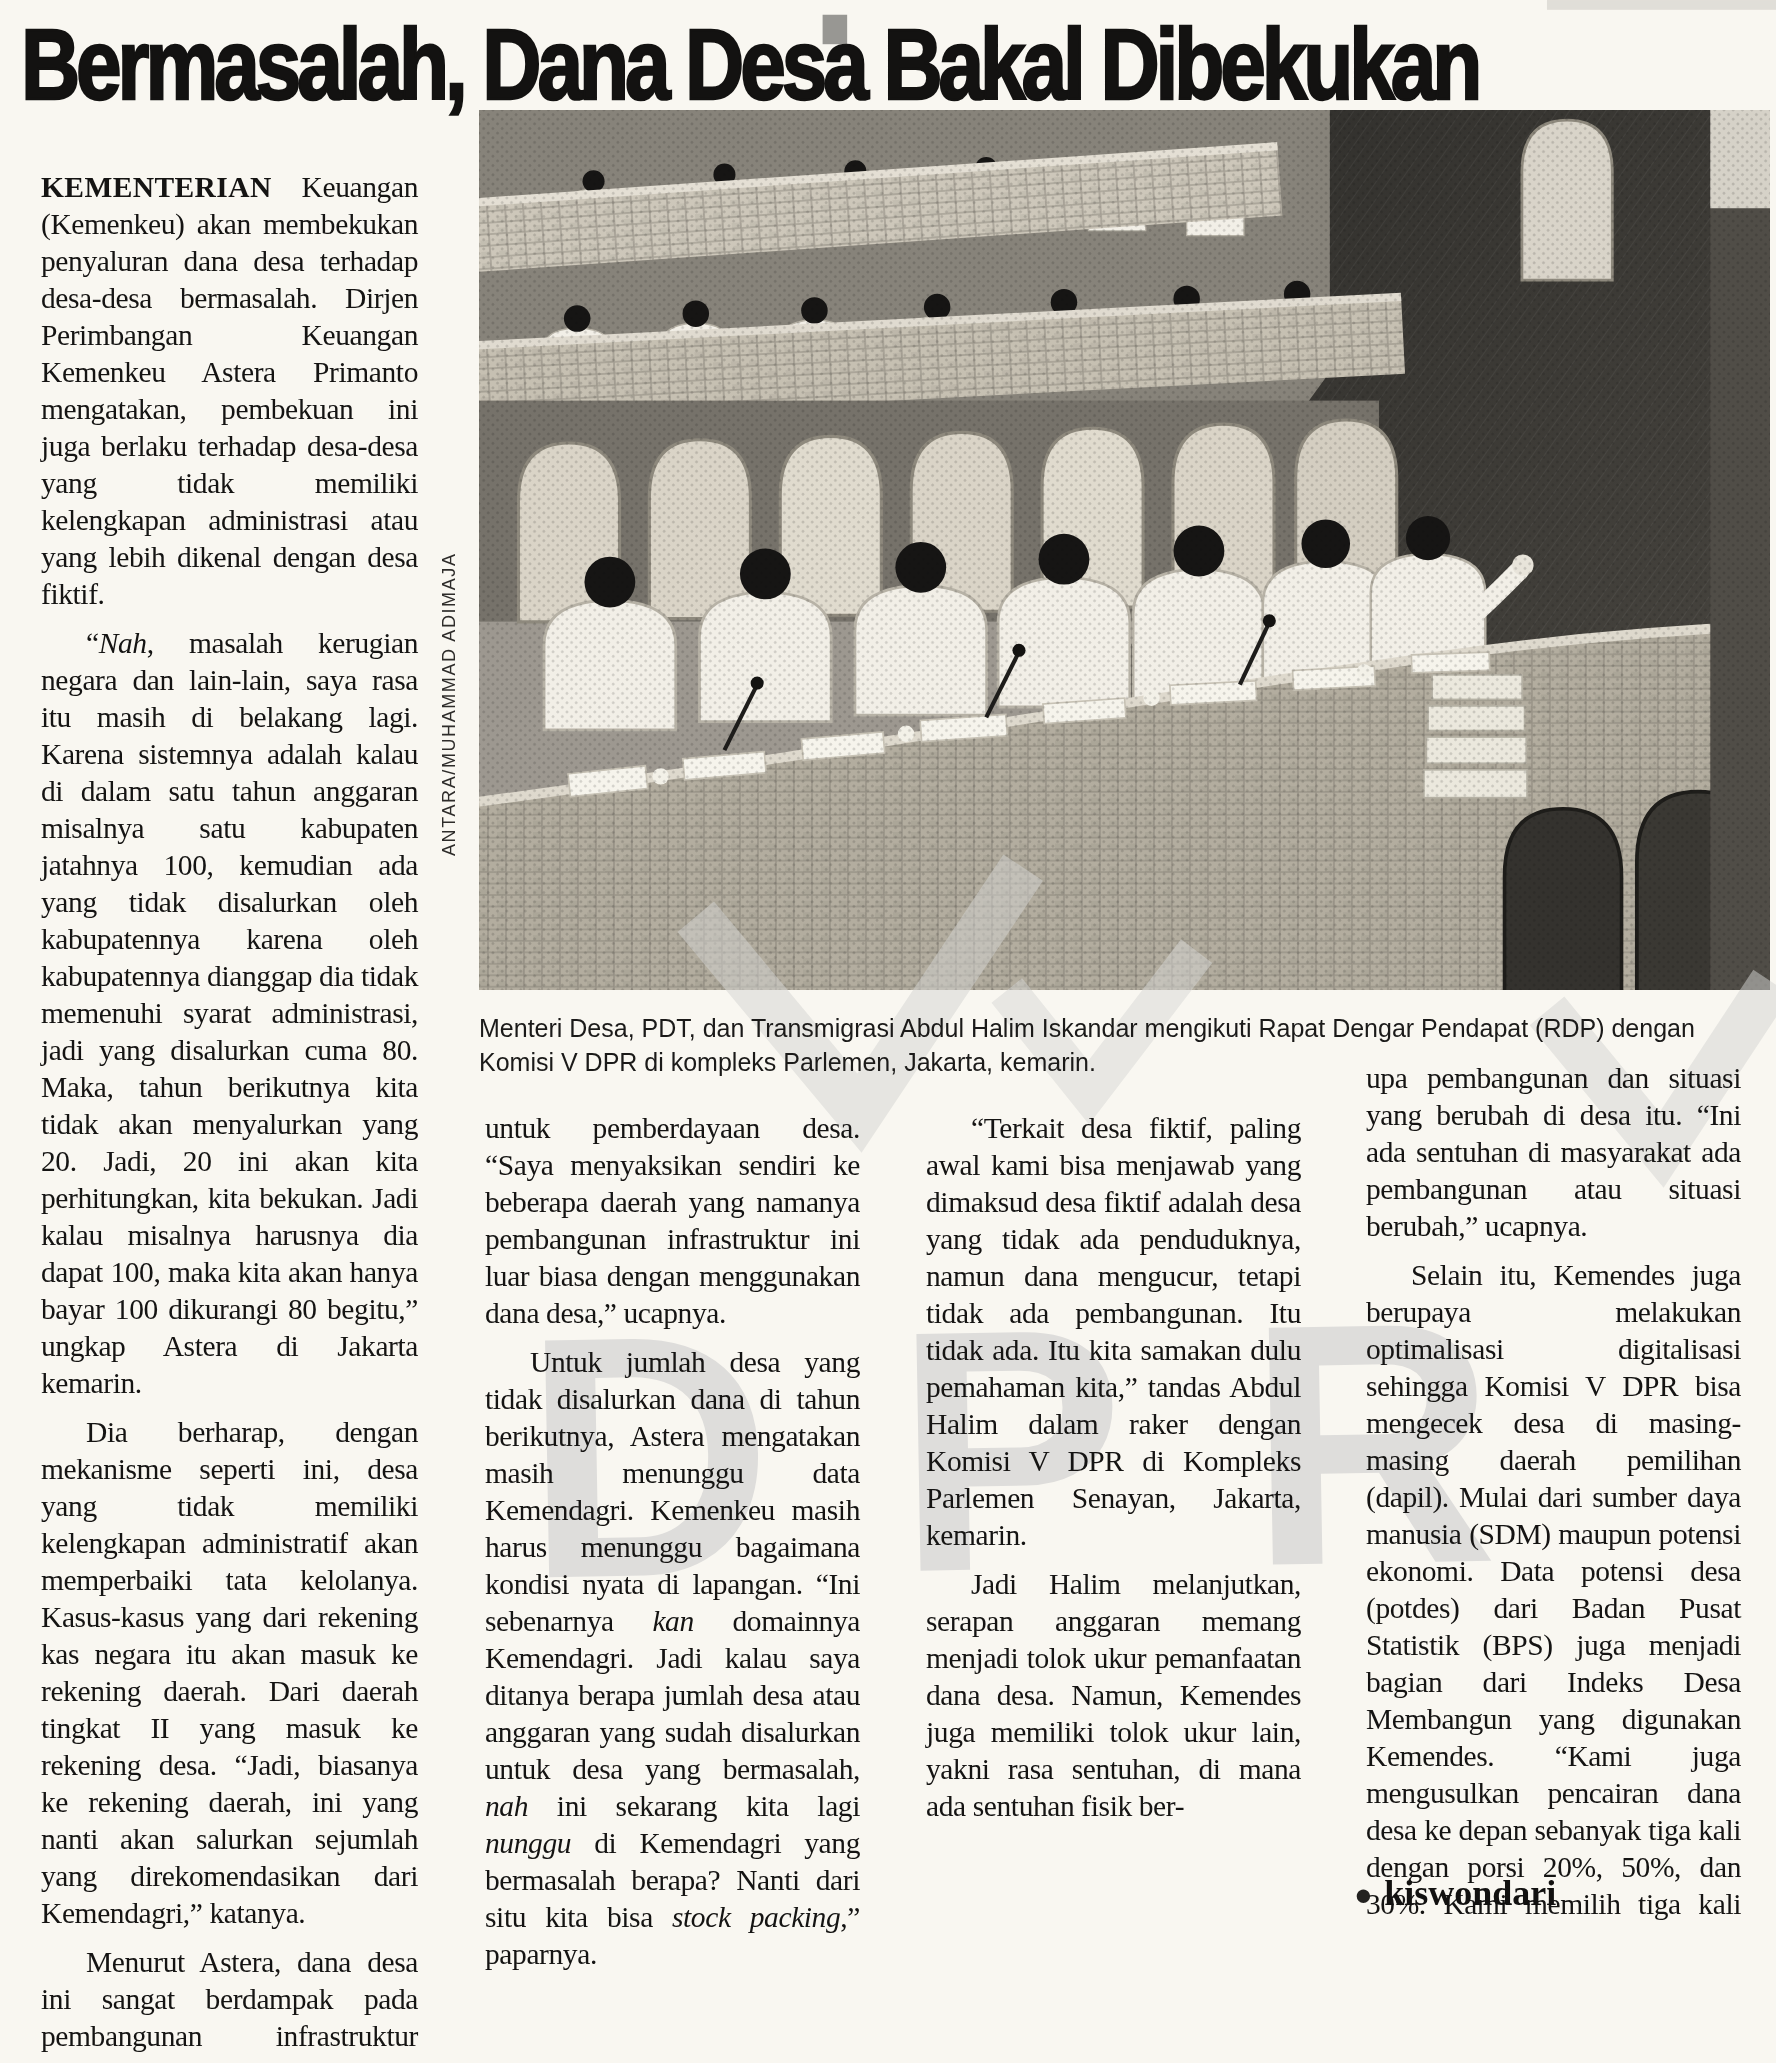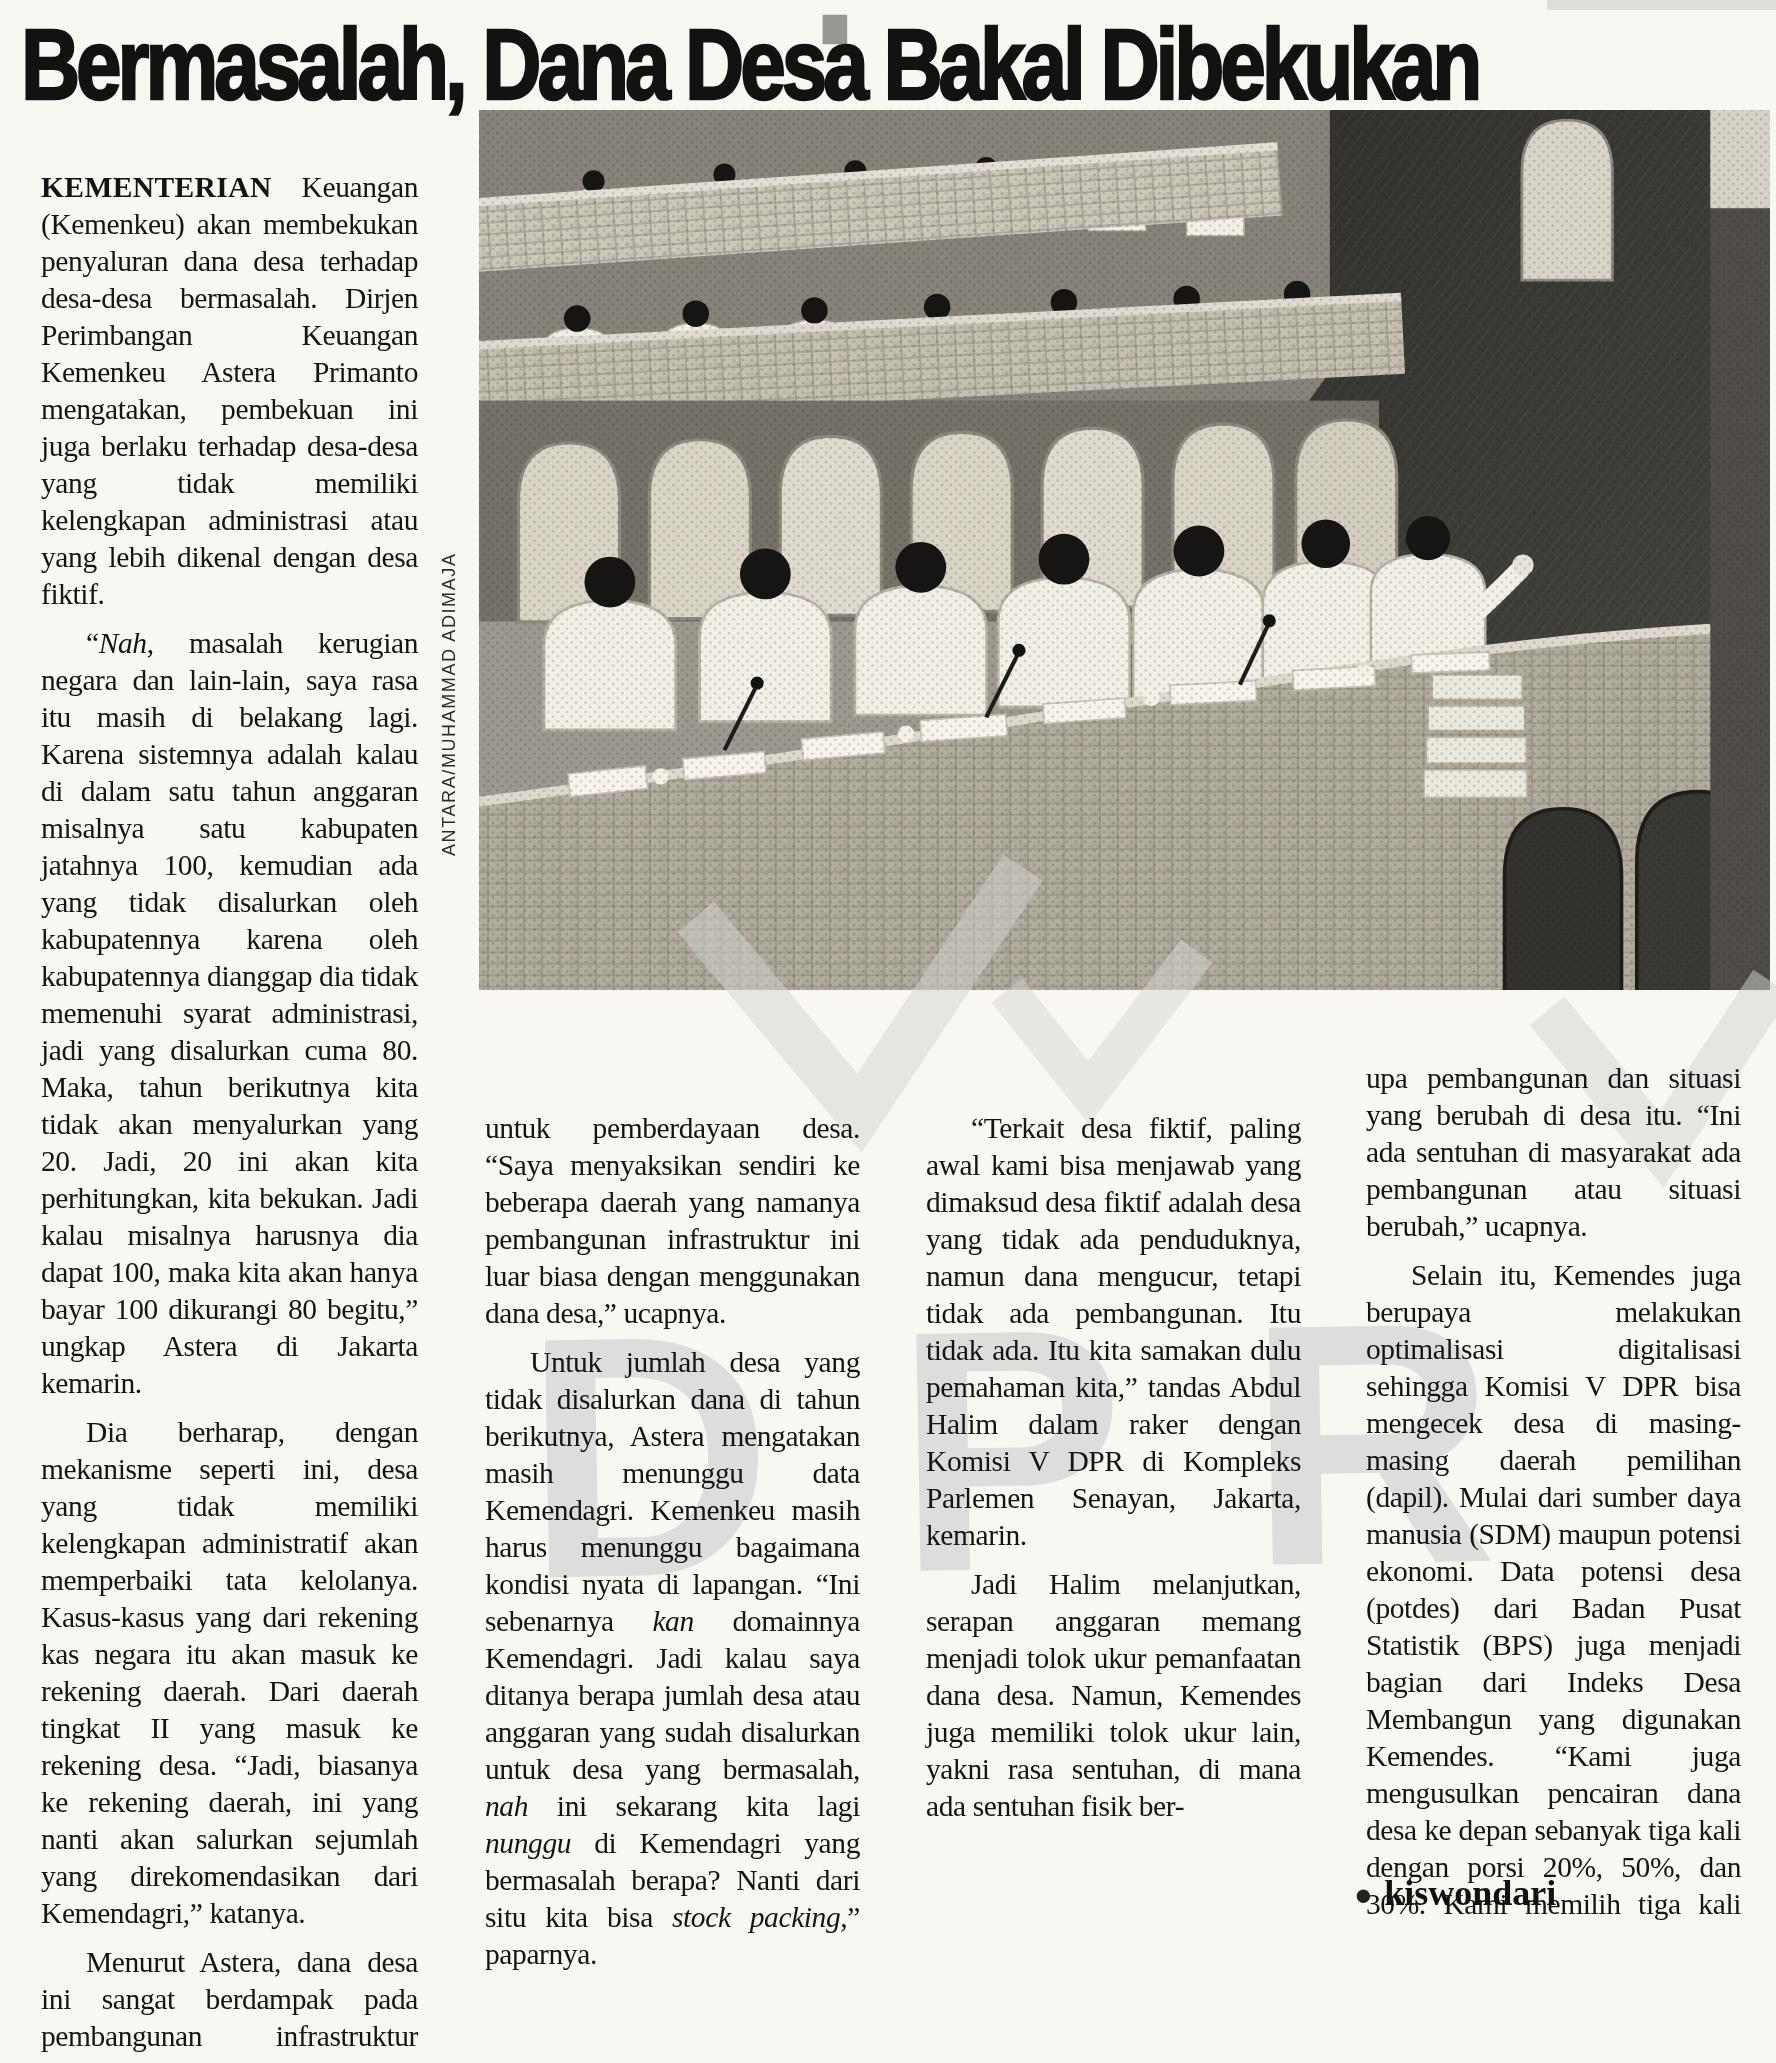--- a/index.html
+++ b/index.html
@@ -216,20 +216,21 @@
   <svg class="wm-over" viewBox="0 0 2171 2522">
     <polyline points="850,1120 1050,1360 1250,1060" fill="none" stroke="#d4d4d2" stroke-width="58"></polyline>
     <polyline points="1230,1210 1330,1335 1462,1162" fill="none" stroke="#d8d8d6" stroke-width="48"></polyline>
     <polyline points="1890,1235 2030,1405 2165,1200" fill="none" stroke="#d4d4d2" stroke-width="55"></polyline>
     <rect x="1890" y="0" width="281" height="12" fill="#c9c6c0"></rect>
     <rect x="1005" y="18" width="30" height="36" fill="#3a3a38"></rect>
   </svg>
 
   <div class="credit">ANTARA/MUHAMMAD ADIMAJA</div>
 
+  <div class="caption">Menteri Desa, PDT, dan Transmigrasi Abdul Halim Iskandar mengikuti Rapat Dengar Pendapat (RDP) dengan Komisi V DPR di kompleks Parlemen, Jakarta, kemarin.</div>
 
   <div class="col col1">
       <p><span class="lead">KEMENTERIAN</span><span> Keuangan (Kemenkeu) akan membekukan penyaluran dana desa terhadap desa-desa bermasalah. Dirjen Perimbangan Keuangan Kemenkeu Astera Primanto mengatakan, pembekuan ini juga berlaku terhadap desa-desa yang tidak memiliki kelengkapan administrasi atau yang lebih dikenal dengan desa fiktif.</span></p>
       <p class="indent"><span>“</span><span class="it">Nah</span><span>, masalah kerugian negara dan lain-lain, saya rasa itu masih di belakang lagi. Karena sistemnya adalah kalau di dalam satu tahun anggaran misalnya satu kabupaten jatahnya 100, kemudian ada yang tidak disalurkan oleh kabupatennya karena oleh kabupatennya dianggap dia tidak memenuhi syarat administrasi, jadi yang disalurkan cuma 80. Maka, tahun berikutnya kita tidak akan menyalurkan yang 20. Jadi, 20 ini akan kita perhitungkan, kita bekukan. Jadi kalau misalnya harusnya dia dapat 100, maka kita akan hanya bayar 100 dikurangi 80 begitu,” ungkap Astera di Jakarta kemarin.</span></p>
       <p class="indent"><span>Dia berharap, dengan mekanisme seperti ini, desa yang tidak memiliki kelengkapan administratif akan memperbaiki tata kelolanya. Kasus-kasus yang dari rekening kas negara itu akan masuk ke rekening daerah. Dari daerah tingkat II yang masuk ke rekening desa. “Jadi, biasanya ke rekening daerah, ini yang nanti akan salurkan sejumlah yang direkomendasikan dari Kemendagri,” katanya.</span></p>
       <p class="indent"><span>Menurut Astera, dana desa ini sangat berdampak pada pembangunan infrastruktur sebab 80% dana desa fokusnya untuk infrastruktur melalui </span><span class="it">cash for work</span><span>. Sisanya 11%</span></p>
     </div>
   <div class="col col2">
       <p><span>untuk pemberdayaan desa. “Saya menyaksikan sendiri ke beberapa daerah yang namanya pembangunan infrastruktur ini luar biasa dengan menggunakan dana desa,” ucapnya.</span></p>
       <p class="indent"><span>Untuk jumlah desa yang tidak disalurkan dana di tahun berikutnya, Astera mengatakan masih menunggu data Kemendagri. Kemenkeu masih harus menunggu bagaimana kondisi nyata di lapangan. “Ini sebenarnya </span><span class="it">kan</span><span> domainnya Kemendagri. Jadi kalau saya ditanya berapa jumlah desa atau anggaran yang sudah disalurkan untuk desa yang bermasalah, </span><span class="it">nah</span><span> ini sekarang kita lagi </span><span class="it">nunggu</span><span> di Kemendagri yang bermasalah berapa? Nanti dari situ kita bisa </span><span class="it">stock packing</span><span>,” paparnya.</span></p>

